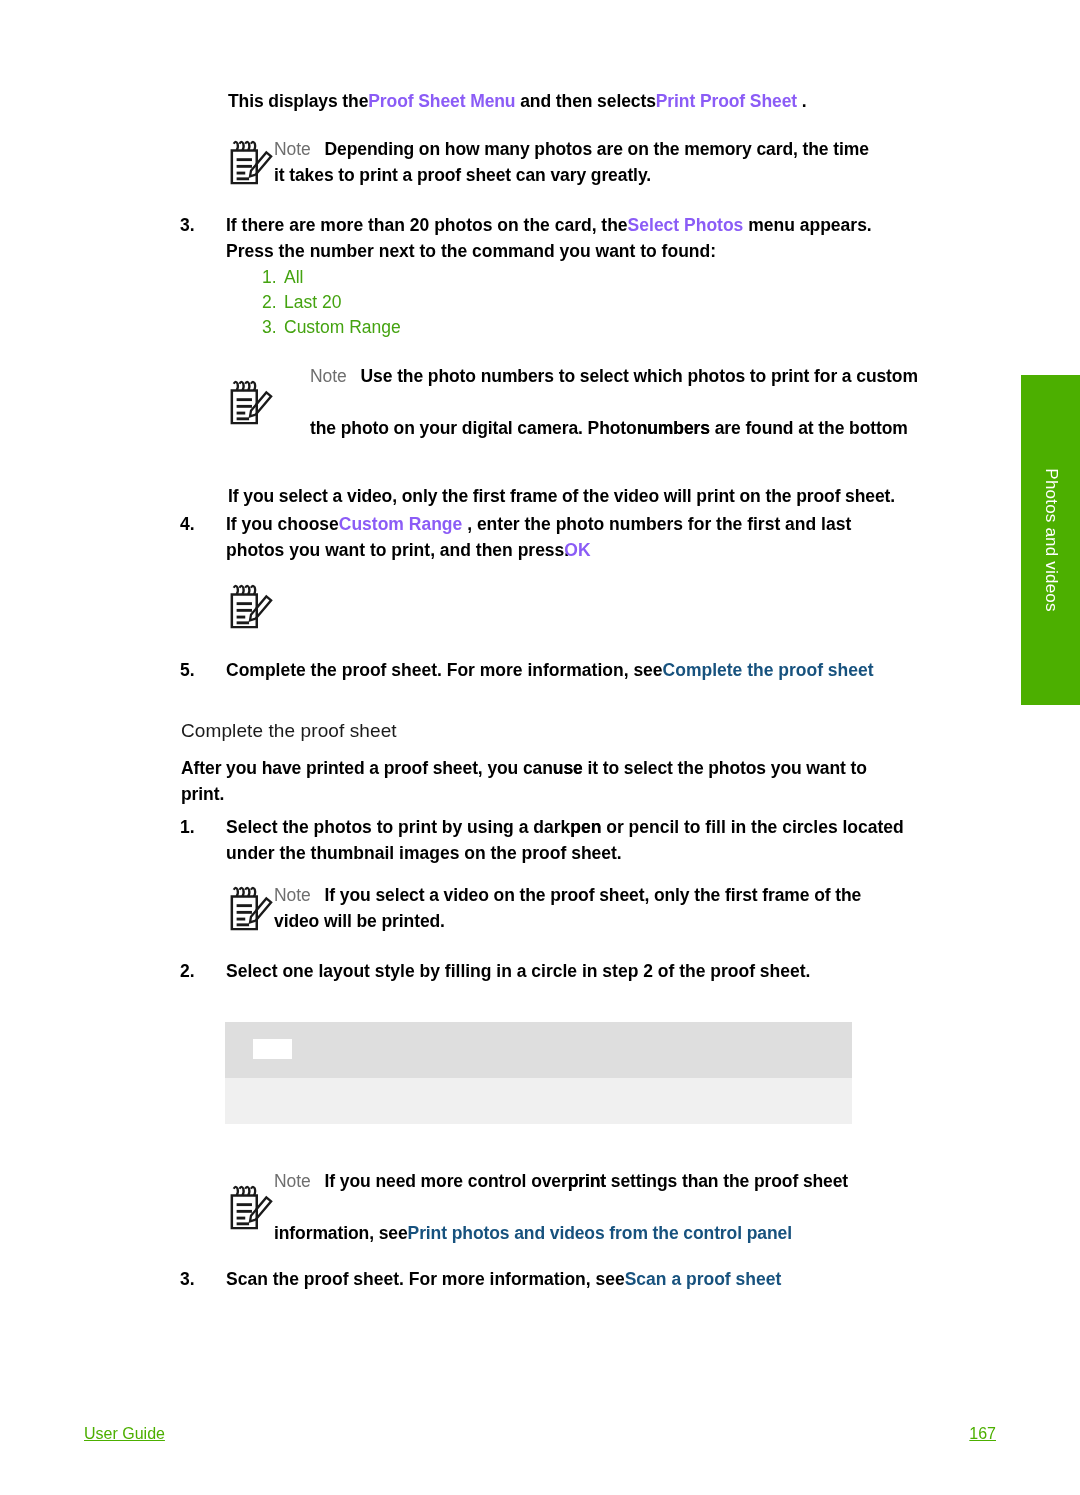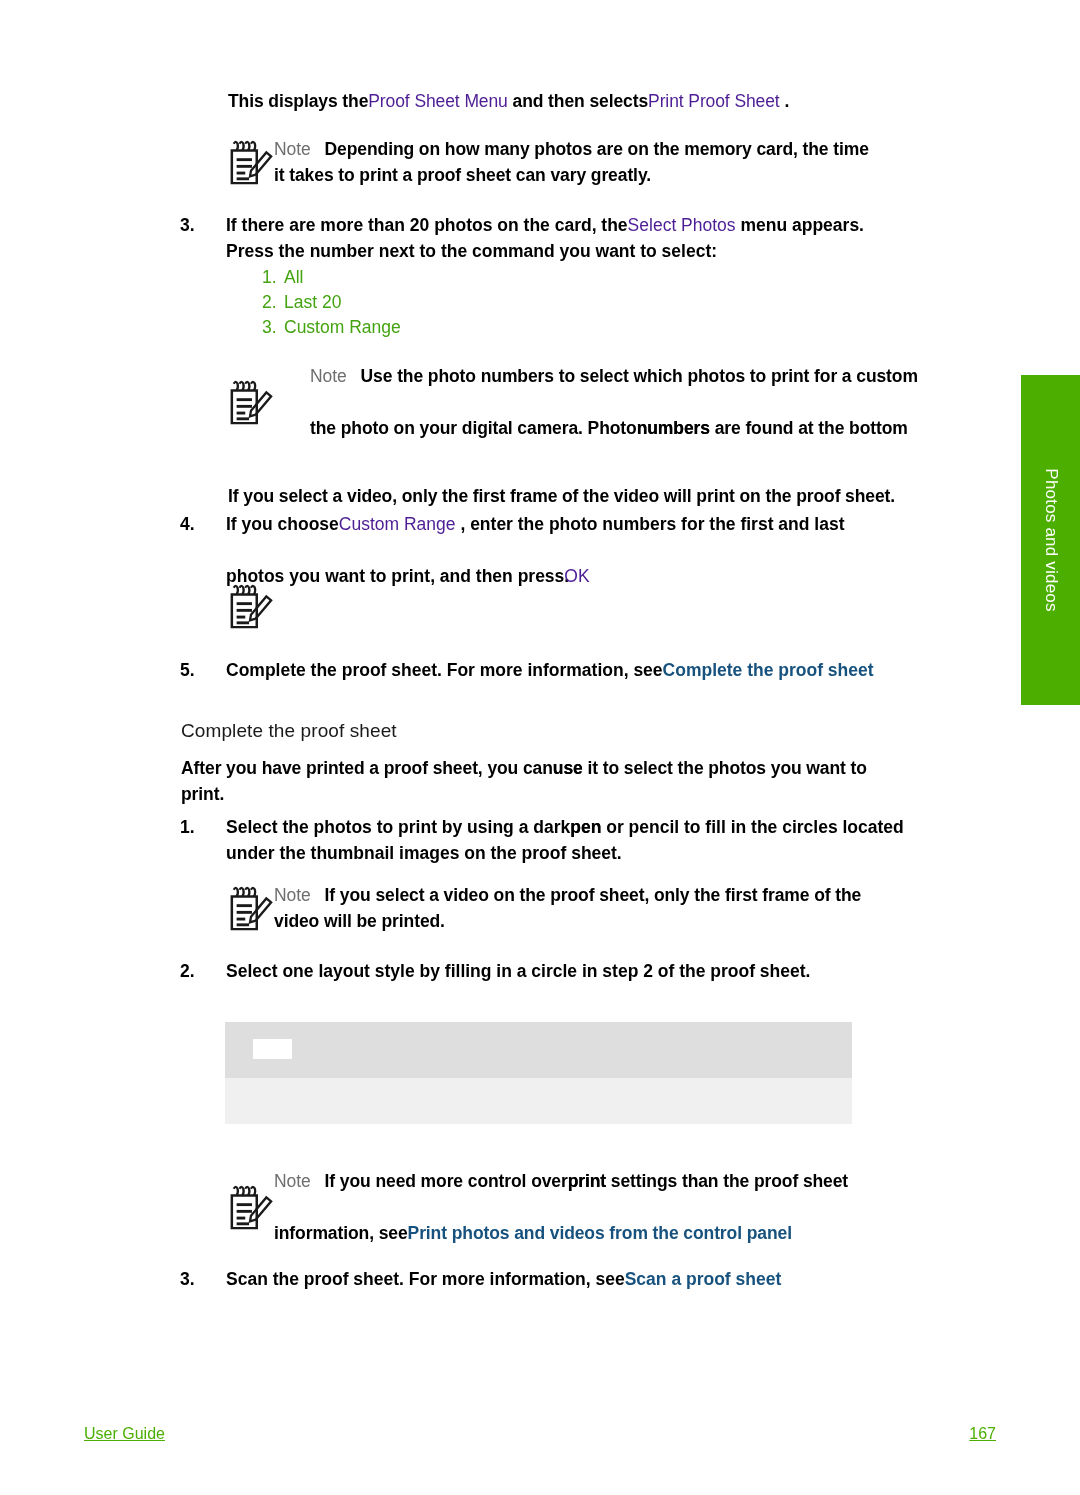--- a/index.html
+++ b/index.html
@@ -48,23 +48,22 @@
 
   
   .body-text {
     position: absolute;
     font-size: 17.5px;
     font-weight: bold;
     line-height: 26px;
     letter-spacing: -0.1px;
   }
   .ui-term {
-    color: #4c1d95;
-    font-weight: 400;
-    margin-top: 26px;
+    color: #8b5cf6;
+    font-weight: 700;
   }
   .xref {
     color: #17527e;
     font-weight: bold;
   }
   .overlap {
     position: relative;
     display: inline-block;
     width: 0;
     white-space: nowrap;
@@ -226,21 +225,21 @@
       <span class="note-word">Note</span><span>Depending on how many photos are on the memory card, the time</span><br>
       <span>it takes to print a proof sheet can vary greatly.</span>
     </div>
   </div>
 
   <div class="step" style="left:180px; top:212px; width:840px;">
     <div class="step-num">3.</div>
     <div class="step-body">
       <span>If there are more than 20 photos on the card, the</span><span class="ui-term">Select Photos</span>
       <span>menu appears.</span><br>
-      <span>Press the number next to the command you want to select:</span>
+      <span>Press the number next to the command you want to found:</span>
     </div>
   </div>
 
   <div class="sublist" style="left:262px; top:265px; width:400px;">
     <div class="sublist-row">
       <span class="sublist-num">1.</span>
       <span>All</span>
     </div>
     <div class="sublist-row">
       <span class="sublist-num">2.</span>

